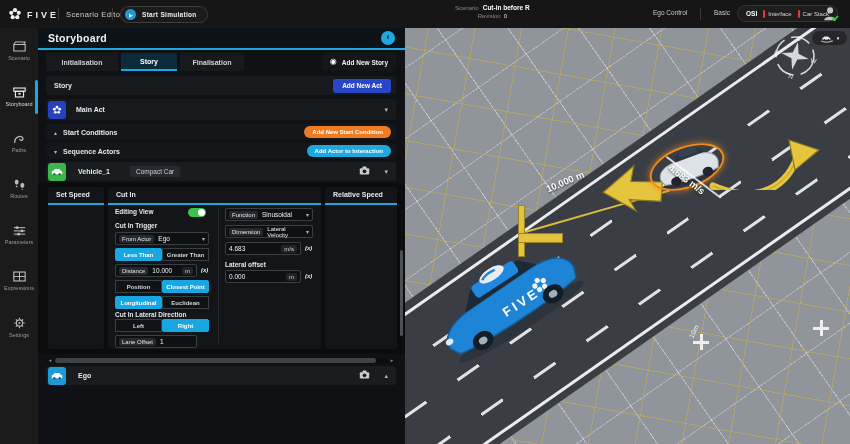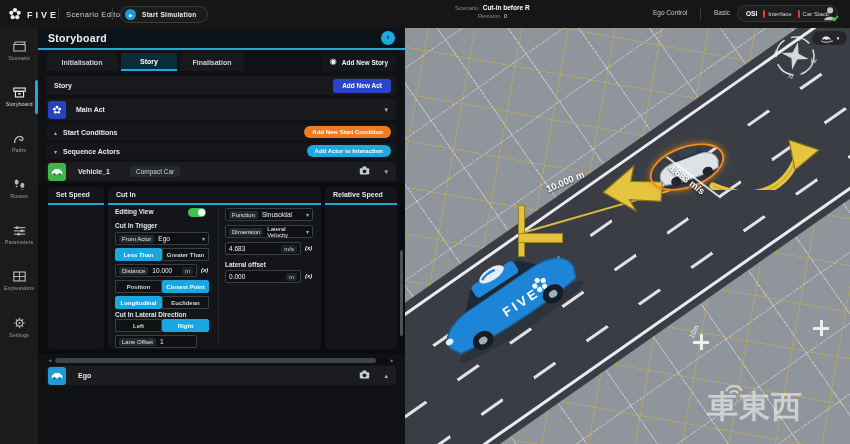--- a/index.html
+++ b/index.html
@@ -500,22 +500,13 @@
     <svg width="14" height="9" viewBox="0 0 18 11">
         <path d="M3,7 L3,5.4 C3,4.8 3.6,4.4 4.3,4.3 L5.6,2.8 L10.4,2.8 L12,4.4 C12.9,4.5 13.4,4.9 13.4,5.6 L13.4,7 Z" fill="#e8e8e8"></path>
         <circle cx="5.6" cy="7.2" r="1.1" fill="#26262a"></circle>
         <circle cx="11" cy="7.2" r="1.1" fill="#26262a"></circle>
         <path d="M1.5,8.6 a8,3.4 0 0 0 13,.4" fill="none" stroke="#e8e8e8" stroke-width="1.1"></path>
         <polygon points="16.5,8.2 14,8.4 15.6,10.4" fill="#e8e8e8"></polygon>
       </svg>
     <span class="vcar">▾</span>
   </div>
 
-  <div id="watermark">
-    <svg id="wm-arcs" width="26" height="16" viewBox="0 0 26 16">
-      <g fill="none" stroke="rgba(255,255,255,.55)" stroke-width="2.2">
-          <path d="M5,13 a9,9 0 0 1 16,0"></path>
-          <path d="M9,15 a5,5 0 0 1 8,0"></path>
-        </g>
-    </svg>
-    <div id="wm-text">車東西</div>
-  </div>
 </div>
 
 </body></html>

